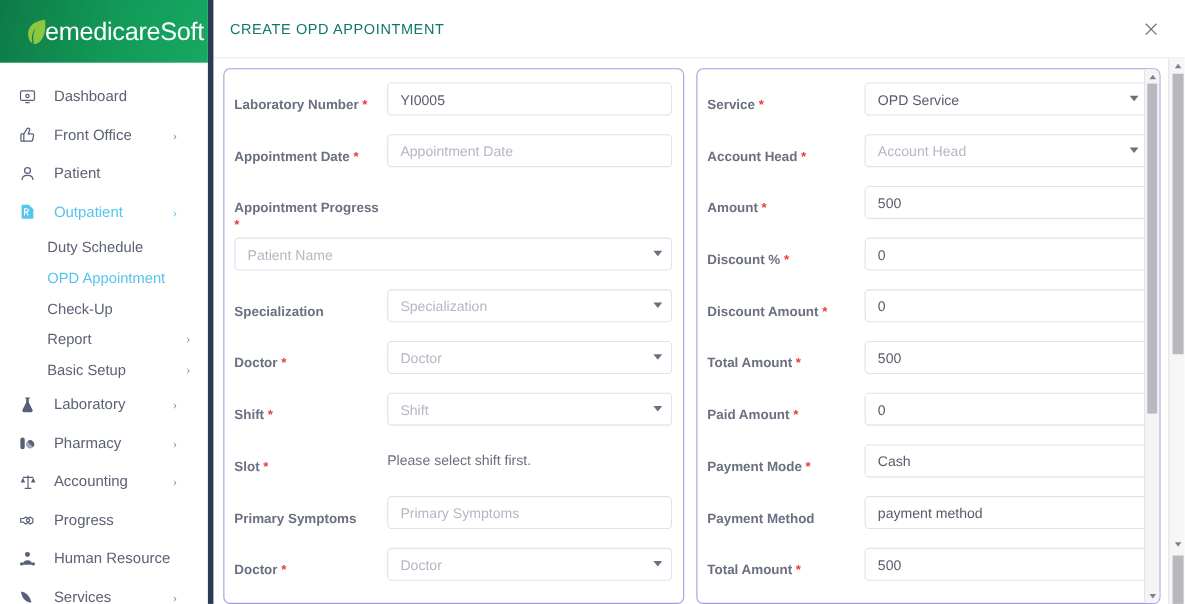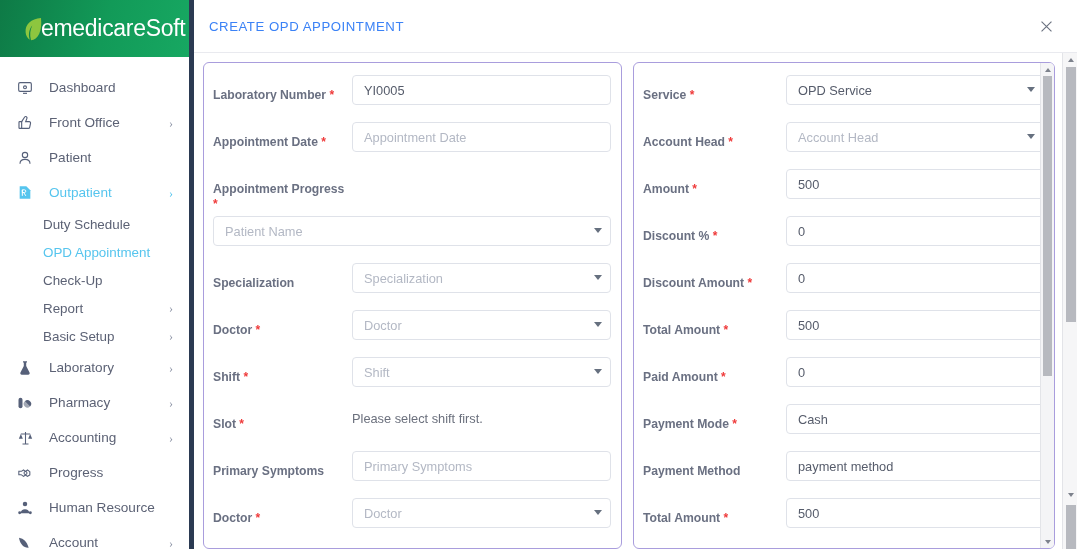--- a/index.html
+++ b/index.html
@@ -27,21 +27,21 @@
     position: relative;
   }
   .leaf-icon { width: 22px; height: 26px; flex: 0 0 22px; }
   .logo-text {
     color: #ffffff; font-size: 23px; font-weight: 400;
     letter-spacing: -0.3px; margin-left: -3px;
   }
   .nav { padding-top: 13px; }
   .nav-item {
     display: flex; align-items: center;
-    height: 35px; padding: 0 16px 0 17px;
+    height: 35px; padding: 0 28px 0 17px;
     color: #5c6275; font-size: 13.6px;
     position: relative; cursor: pointer;
   }
   .nav-item .ico {
     width: 22px; flex: 0 0 22px; display: flex;
     align-items: center; justify-content: flex-start;
     color: #566079;
   }
   .nav-item .lbl { margin-left: 10px; white-space: nowrap; }
   .nav-item.active { color: #56c5ee; }
@@ -65,21 +65,21 @@
     display: flex; flex-direction: column;
     background: #ffffff; min-width: 0;
   }
   .modal-header {
     height: 53px; flex: 0 0 53px;
     display: flex; align-items: center;
     border-bottom: 1px solid #e9eaef;
     padding: 0 16px 0 15px;
   }
   .modal-title {
-    font-size: 13.2px; color: #3b82f6;
+    font-size: 13.2px; color: #0f766e;
     letter-spacing: 0.55px; font-weight: 400;
   }
   .close-btn {
     margin-left: auto; width: 30px; height: 30px;
     display: flex; align-items: center; justify-content: center;
     cursor: pointer; color: #6b7280;
   }
 
   .modal-body {
     flex: 1 1 auto; display: flex;
@@ -293,21 +293,21 @@
         </span>
         <span class="lbl">Human Resource</span>
       </div>
 
       <div class="nav-item">
         <span class="ico">
           <svg viewBox="0 0 24 24" width="16" height="16" fill="currentColor">
             <path d="M3 4c7 1 12 6 14.5 15C10 19.5 4.5 13.5 3 4z"></path>
           </svg>
         </span>
-        <span class="lbl">Account</span>
+        <span class="lbl">Services</span>
         <span class="chev">›</span>
       </div>
     </nav>
   </aside>
 
   <section class="main">
     <header class="modal-header">
       <h1 class="modal-title">CREATE OPD APPOINTMENT</h1>
       <div class="close-btn">
         <svg viewBox="0 0 24 24" width="17" height="17" fill="none" stroke="currentColor" stroke-width="1.6">

